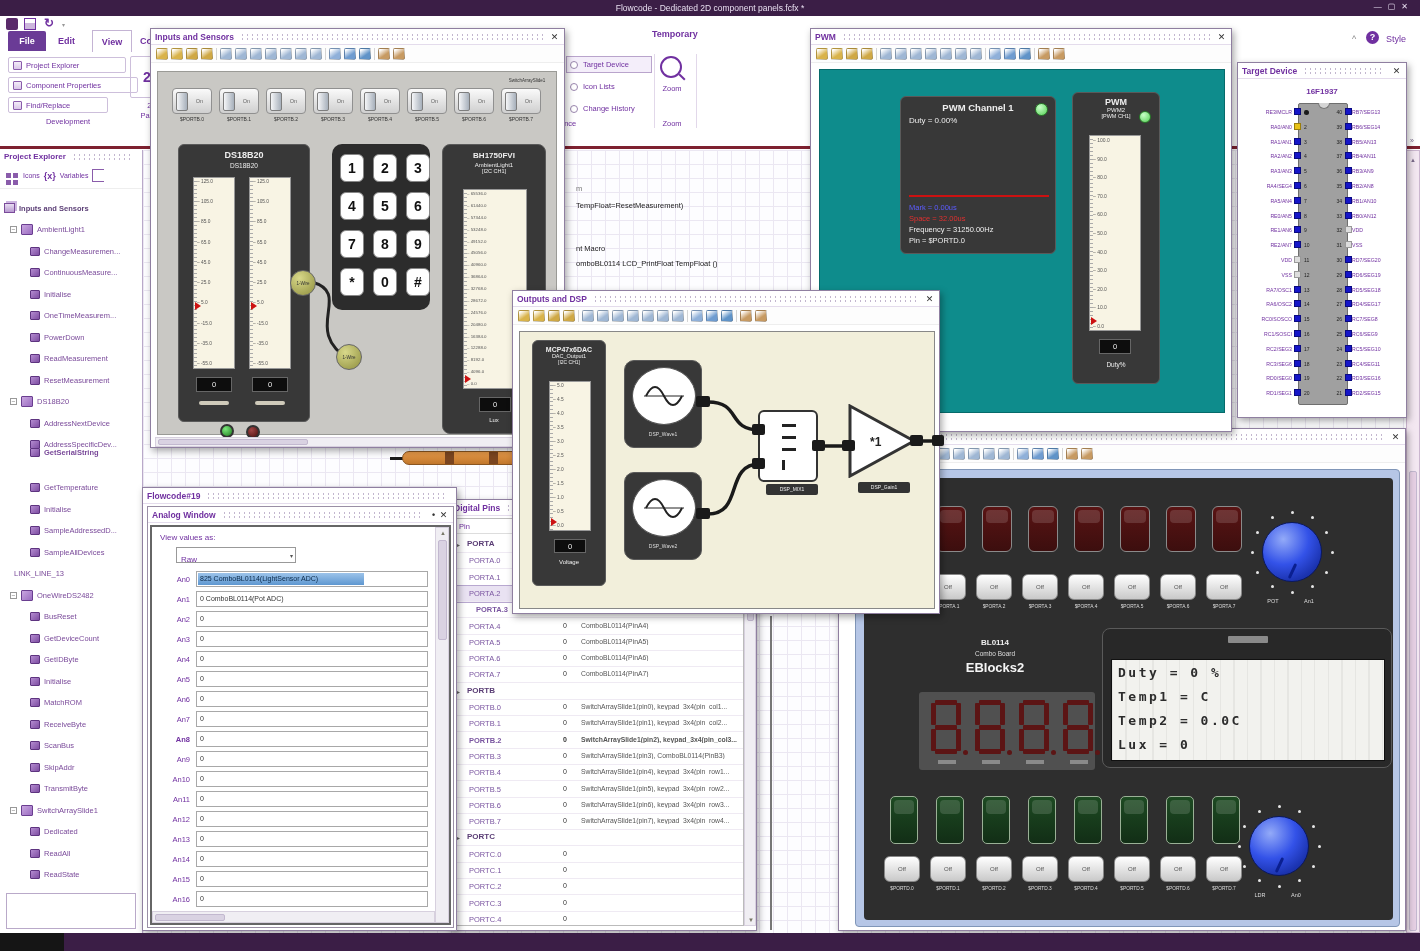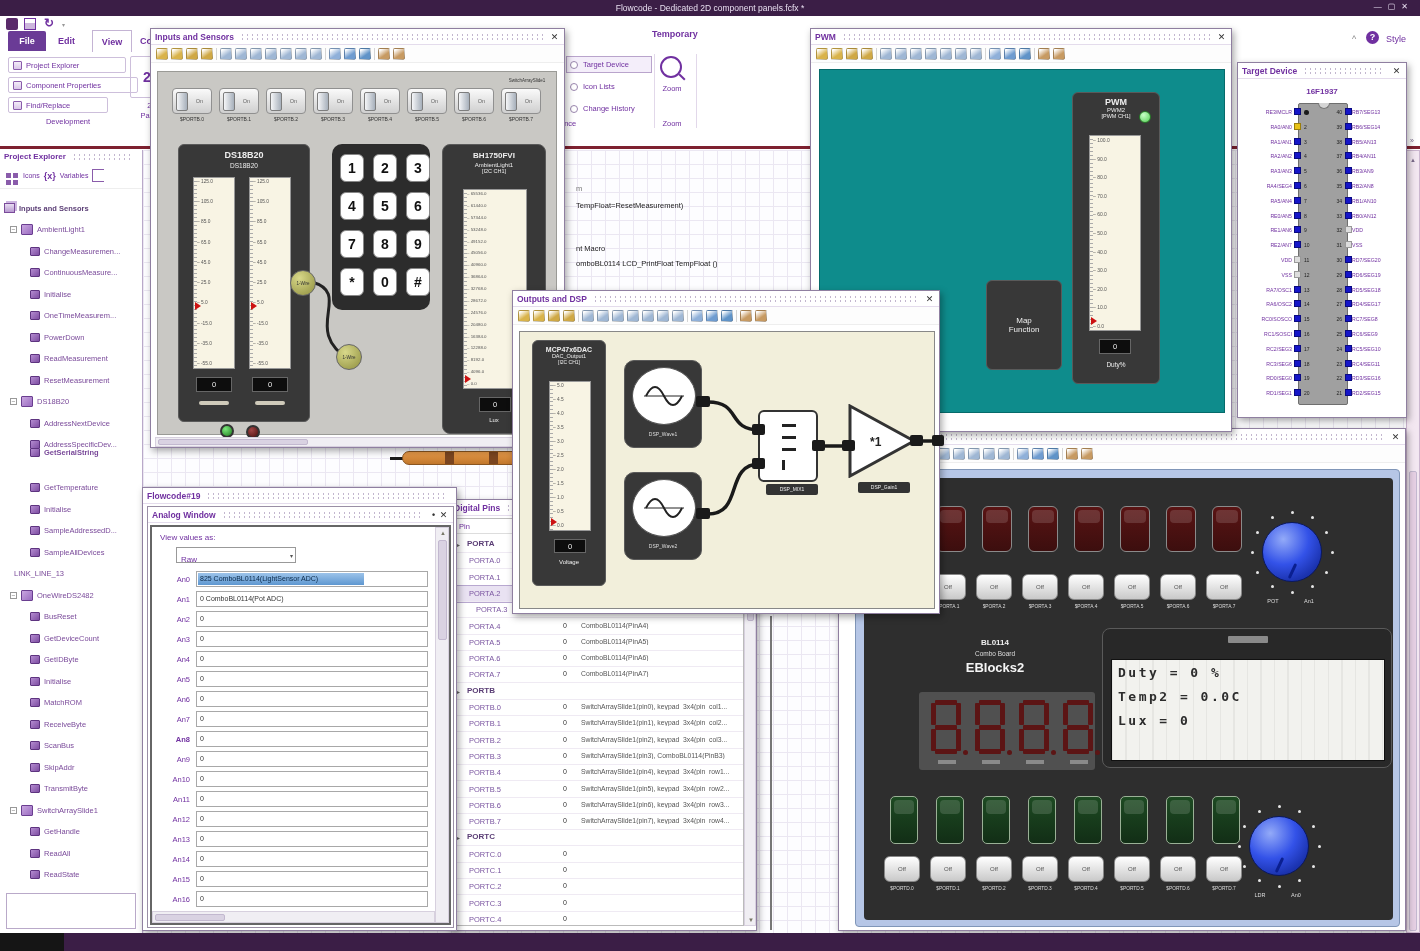--- a/index.html
+++ b/index.html
@@ -289,21 +289,21 @@
           <div class="ticon"></div>
           <div class="ttext">TransmitByte</div>
         </div>
         <div class="treerow" style="top: 602px; left: 10px;">
           <div class="exp">–</div>
           <div class="gicon"></div>
           <div class="ttext">SwitchArraySlide1</div>
         </div>
         <div class="treerow" style="top: 623.5px; left: 30px;">
           <div class="ticon"></div>
-          <div class="ttext">GetHandle</div>
+          <div class="ttext">Dedicated</div>
         </div>
         <div class="treerow" style="top: 645px; left: 30px;">
           <div class="ticon"></div>
           <div class="ttext">ReadAll</div>
         </div>
         <div class="treerow" style="top: 666.5px; left: 30px;">
           <div class="ticon"></div>
           <div class="ttext">ReadState</div>
         </div>
       </div>
@@ -338,20 +338,30 @@
         <div class="tbi" style="background: linear-gradient(145deg, rgb(255, 255, 255) 10%, rgb(159, 183, 212) 60%);"></div>
         <div class="tbsep"></div>
         <div class="tbi" style="background: linear-gradient(145deg, rgb(255, 255, 255) 10%, rgb(143, 176, 217) 60%);"></div>
         <div class="tbi" style="background: linear-gradient(145deg, rgb(255, 255, 255) 10%, rgb(111, 156, 208) 60%);"></div>
         <div class="tbi" style="background: linear-gradient(145deg, rgb(255, 255, 255) 10%, rgb(95, 147, 200) 60%);"></div>
         <div class="tbsep"></div>
         <div class="tbi" style="background: linear-gradient(145deg, rgb(255, 255, 255) 10%, rgb(199, 154, 98) 60%);"></div>
         <div class="tbi" style="background: linear-gradient(145deg, rgb(255, 255, 255) 10%, rgb(199, 154, 98) 60%);"></div>
       </div>
     <div class="abs" style="left:8px;top:40px;width:406px;height:344px;background:#0e8c8c;border:1px solid #066a6a">
+      <div class="darkbox" style="left:80px;top:26px;width:156px;height:158px">
+        <div style="text-align:center;font-size:9.5px;font-weight:bold;margin-top:5px">PWM Channel 1</div>
+        <div class="abs" style="left:134px;top:6px;width:13px;height:13px;border-radius:50%;background:radial-gradient(circle at 35% 30%,#c8ffc8,#55d055);border:1px solid #2a7a2a"></div>
+        <div style="font-size:8px;margin:3px 0 0 8px">Duty = 0.00%</div>
+        <div class="abs" style="left:8px;top:98px;width:140px;height:2px;background:#cc1111"></div>
+        <div class="abs" style="left:8px;top:106px;font-size:7.5px;color:#5c5cff">Mark = 0.00us</div>
+        <div class="abs" style="left:8px;top:117px;font-size:7.5px;color:#e03030">Space = 32.00us</div>
+        <div class="abs" style="left:8px;top:128px;font-size:7.5px">Frequency = 31250.00Hz</div>
+        <div class="abs" style="left:8px;top:139px;font-size:7.5px">Pin = $PORTD.0</div>
+      </div>
       <div class="darkbox" style="left:252px;top:22px;width:88px;height:292px">
         <div style="text-align:center;font-size:9px;font-weight:bold;margin-top:4px">PWM</div>
         <div style="text-align:center;font-size:6px">PWM2</div>
         <div style="text-align:center;font-size:5.5px">[PWM CH1]</div>
         <div class="abs" style="left:66px;top:18px;width:12px;height:12px;border-radius:50%;background:radial-gradient(circle at 35% 30%,#c8ffc8,#55d055);border:1px solid #2a7a2a"></div>
         <div class="scale" style="left:16px;top:42px;width:52px;height:196px">
             <div class="minor"></div>
             <div class="tickrow" style="top: 1px; font-size: 5px;">‒ 100.0</div>
             <div class="tickrow" style="top: 19.6px; font-size: 5px;">‒ 90.0</div>
             <div class="tickrow" style="top: 38.2px; font-size: 5px;">‒ 80.0</div>
@@ -360,24 +370,20 @@
             <div class="tickrow" style="top: 94px; font-size: 5px;">‒ 50.0</div>
             <div class="tickrow" style="top: 112.6px; font-size: 5px;">‒ 40.0</div>
             <div class="tickrow" style="top: 131.2px; font-size: 5px;">‒ 30.0</div>
             <div class="tickrow" style="top: 149.8px; font-size: 5px;">‒ 20.0</div>
             <div class="tickrow" style="top: 168.4px; font-size: 5px;">‒ 10.0</div>
             <div class="tickrow" style="top: 187px; font-size: 5px;">‒ 0.0</div>
             <div class="sarrow" style="top: 181.21px;"></div>
           </div>
         <div class="valbox" style="left:26px;top:246px;width:32px;height:15px">0</div>
         <div style="position:absolute;left:0;top:268px;width:100%;text-align:center;font-size:6.5px">Duty%</div>
-      </div>
-      <div class="darkbox" style="left:166px;top:210px;width:76px;height:90px;display:flex;flex-direction:column;align-items:center;justify-content:center;font-size:8px">
-        <div>Map</div>
-        <div>Function</div>
       </div>
     </div>
   </div>
 
   <div class="win" style="left:1237px;top:62px;width:170px;height:356px;z-index:6">
     <div class="cap">
         <span>Target Device</span>
         <span class="dots"></span>
         <span class="capx">✕</span>
       </div>
@@ -756,20 +762,21 @@
               <div class="seg" style="left: 4px; top: 24.5px; width: 22px; height: 5px;"></div>
               <div style="position: absolute; left: 32px; top: 50px; width: 5px; height: 5px; background: rgb(92, 21, 21); border-radius: 50%;"></div>
             </div>
             <div style="position: absolute; left: 151px; top: 68px; width: 18px; height: 4px; background: rgb(138, 138, 138);"></div>
           </div>
 
         <div class="abs" style="left:238px;top:150px;width:290px;height:140px;background:#282828;border:1px solid #5a5a5a;border-radius:8px">
           <div class="abs" style="left:125px;top:7px;width:40px;height:7px;background:#8a8a8a;border-radius:1px"></div>
           <div class="abs" style="left:8px;top:30px;width:274px;height:102px;background:#f2f2ee;border:1px solid #111;padding:1px 0 0 6px;background-image:repeating-linear-gradient(90deg,rgba(0,0,0,.05) 0 1px,transparent 1px 13.5px)" id="lcd">
               <div class="lcdline">Duty = 0 %</div>
+              <div class="lcdline">Temp1 = C</div>
               <div class="lcdline">Temp2 = 0.0C</div>
               <div class="lcdline">Lux = 0</div>
             </div>
         </div>
         <div id="boardParts">
             <div class="ledr" style="left: 26px; top: 28px;">
               <div style="position: absolute; left: 3px; top: 3px; right: 3px; height: 30%; background: rgba(255, 255, 255, 0.14); border-radius: 4px;"></div>
             </div>
             <div class="offbtn" style="left: 20px; top: 96px;">Off</div>
             <div class="boardlbl" style="left: 16px; top: 126px;">$PORTA.0</div>
@@ -902,21 +909,21 @@
           <div class="dprow" style="top: 16.3px;">
             <div style="position: absolute; left: 16px; top: 3px; color: rgb(122, 85, 160);">PORTA.0</div>
           </div>
           <div class="dprow" style="top: 32.6px;">
             <div style="position: absolute; left: 16px; top: 3px; color: rgb(122, 85, 160);">PORTA.1</div>
           </div>
           <div class="dprow" style="top: 48.9px; background: rgb(233, 226, 242); outline: rgb(184, 168, 208) solid 1px;">
             <div style="position: absolute; left: 16px; top: 3px; color: rgb(122, 85, 160);">PORTA.2</div>
           </div>
           <div class="dprow" style="top: 65.2px;">
-            <div style="position: absolute; left: 23px; top: 3px; color: rgb(122, 85, 160);">PORTA.3</div>
+            <div style="position: absolute; left: 23px; top: 3px; color: rgb(122, 85, 160); font-weight: bold;">PORTA.3</div>
           </div>
           <div class="dprow" style="top: 81.5px;">
             <div style="position: absolute; left: 16px; top: 3px; color: rgb(122, 85, 160);">PORTA.4</div>
             <div style="position: absolute; left: 110px; top: 3px; color: rgb(51, 51, 51); font-size: 7px;">0</div>
             <div style="position: absolute; left: 128px; top: 3px; color: rgb(85, 85, 85); font-size: 6.8px; width: 160px; overflow: hidden; text-overflow: ellipsis;">ComboBL0114(PinA4)</div>
           </div>
           <div class="dprow" style="top: 97.8px;">
             <div style="position: absolute; left: 16px; top: 3px; color: rgb(122, 85, 160);">PORTA.5</div>
             <div style="position: absolute; left: 110px; top: 3px; color: rgb(51, 51, 51); font-size: 7px;">0</div>
             <div style="position: absolute; left: 128px; top: 3px; color: rgb(85, 85, 85); font-size: 6.8px; width: 160px; overflow: hidden; text-overflow: ellipsis;">ComboBL0114(PinA5)</div>
@@ -938,21 +945,21 @@
           <div class="dprow" style="top: 163px;">
             <div style="position: absolute; left: 16px; top: 3px; color: rgb(122, 85, 160);">PORTB.0</div>
             <div style="position: absolute; left: 110px; top: 3px; color: rgb(51, 51, 51); font-size: 7px;">0</div>
             <div style="position: absolute; left: 128px; top: 3px; color: rgb(85, 85, 85); font-size: 6.8px; width: 160px; overflow: hidden; text-overflow: ellipsis;">SwitchArraySlide1(pin0), keypad_3x4(pin_col1...</div>
           </div>
           <div class="dprow" style="top: 179.3px;">
             <div style="position: absolute; left: 16px; top: 3px; color: rgb(122, 85, 160);">PORTB.1</div>
             <div style="position: absolute; left: 110px; top: 3px; color: rgb(51, 51, 51); font-size: 7px;">0</div>
             <div style="position: absolute; left: 128px; top: 3px; color: rgb(85, 85, 85); font-size: 6.8px; width: 160px; overflow: hidden; text-overflow: ellipsis;">SwitchArraySlide1(pin1), keypad_3x4(pin_col2...</div>
           </div>
-          <div class="dprow" style="top: 195.6px;">
+          <div class="dprow" style="top: 195.6px; font-weight: bold;">
             <div style="position: absolute; left: 16px; top: 3px; color: rgb(122, 85, 160);">PORTB.2</div>
             <div style="position: absolute; left: 110px; top: 3px; color: rgb(51, 51, 51); font-size: 7px;">0</div>
             <div style="position: absolute; left: 128px; top: 3px; color: rgb(85, 85, 85); font-size: 6.8px; width: 160px; overflow: hidden; text-overflow: ellipsis;">SwitchArraySlide1(pin2), keypad_3x4(pin_col3...</div>
           </div>
           <div class="dprow" style="top: 211.9px;">
             <div style="position: absolute; left: 16px; top: 3px; color: rgb(122, 85, 160);">PORTB.3</div>
             <div style="position: absolute; left: 110px; top: 3px; color: rgb(51, 51, 51); font-size: 7px;">0</div>
             <div style="position: absolute; left: 128px; top: 3px; color: rgb(85, 85, 85); font-size: 6.8px; width: 160px; overflow: hidden; text-overflow: ellipsis;">SwitchArraySlide1(pin3), ComboBL0114(PinB3)</div>
           </div>
           <div class="dprow" style="top: 228.2px;">

